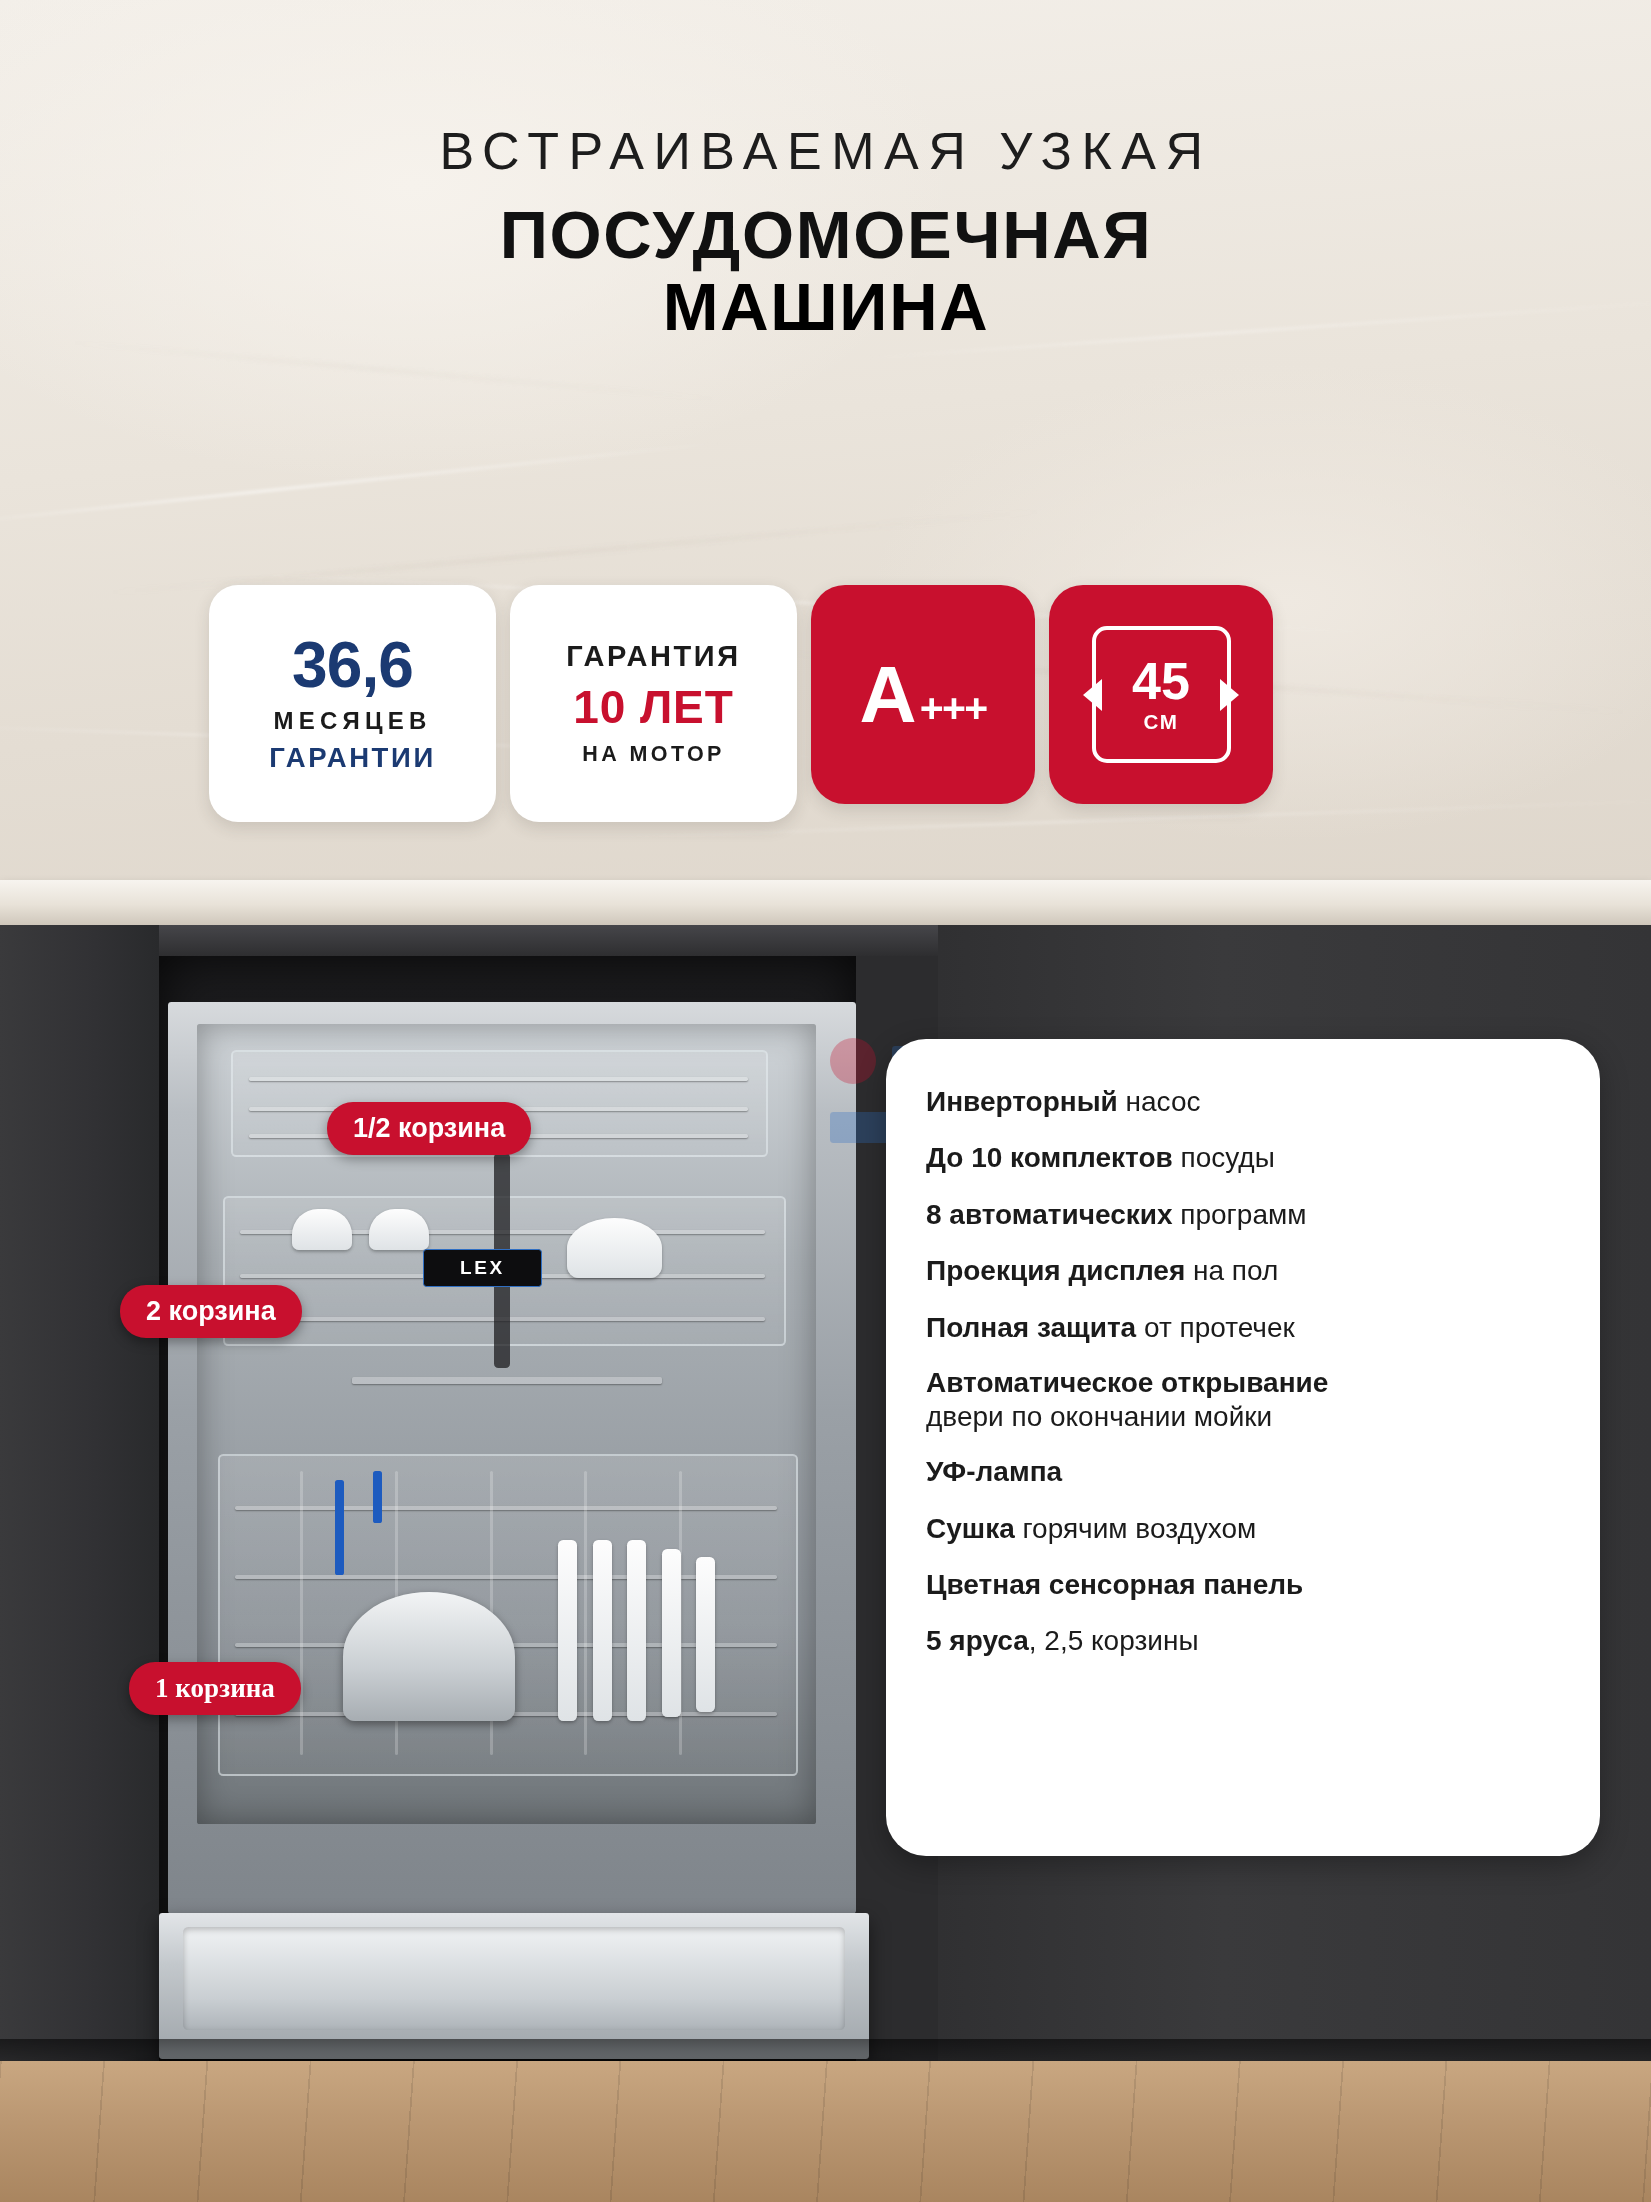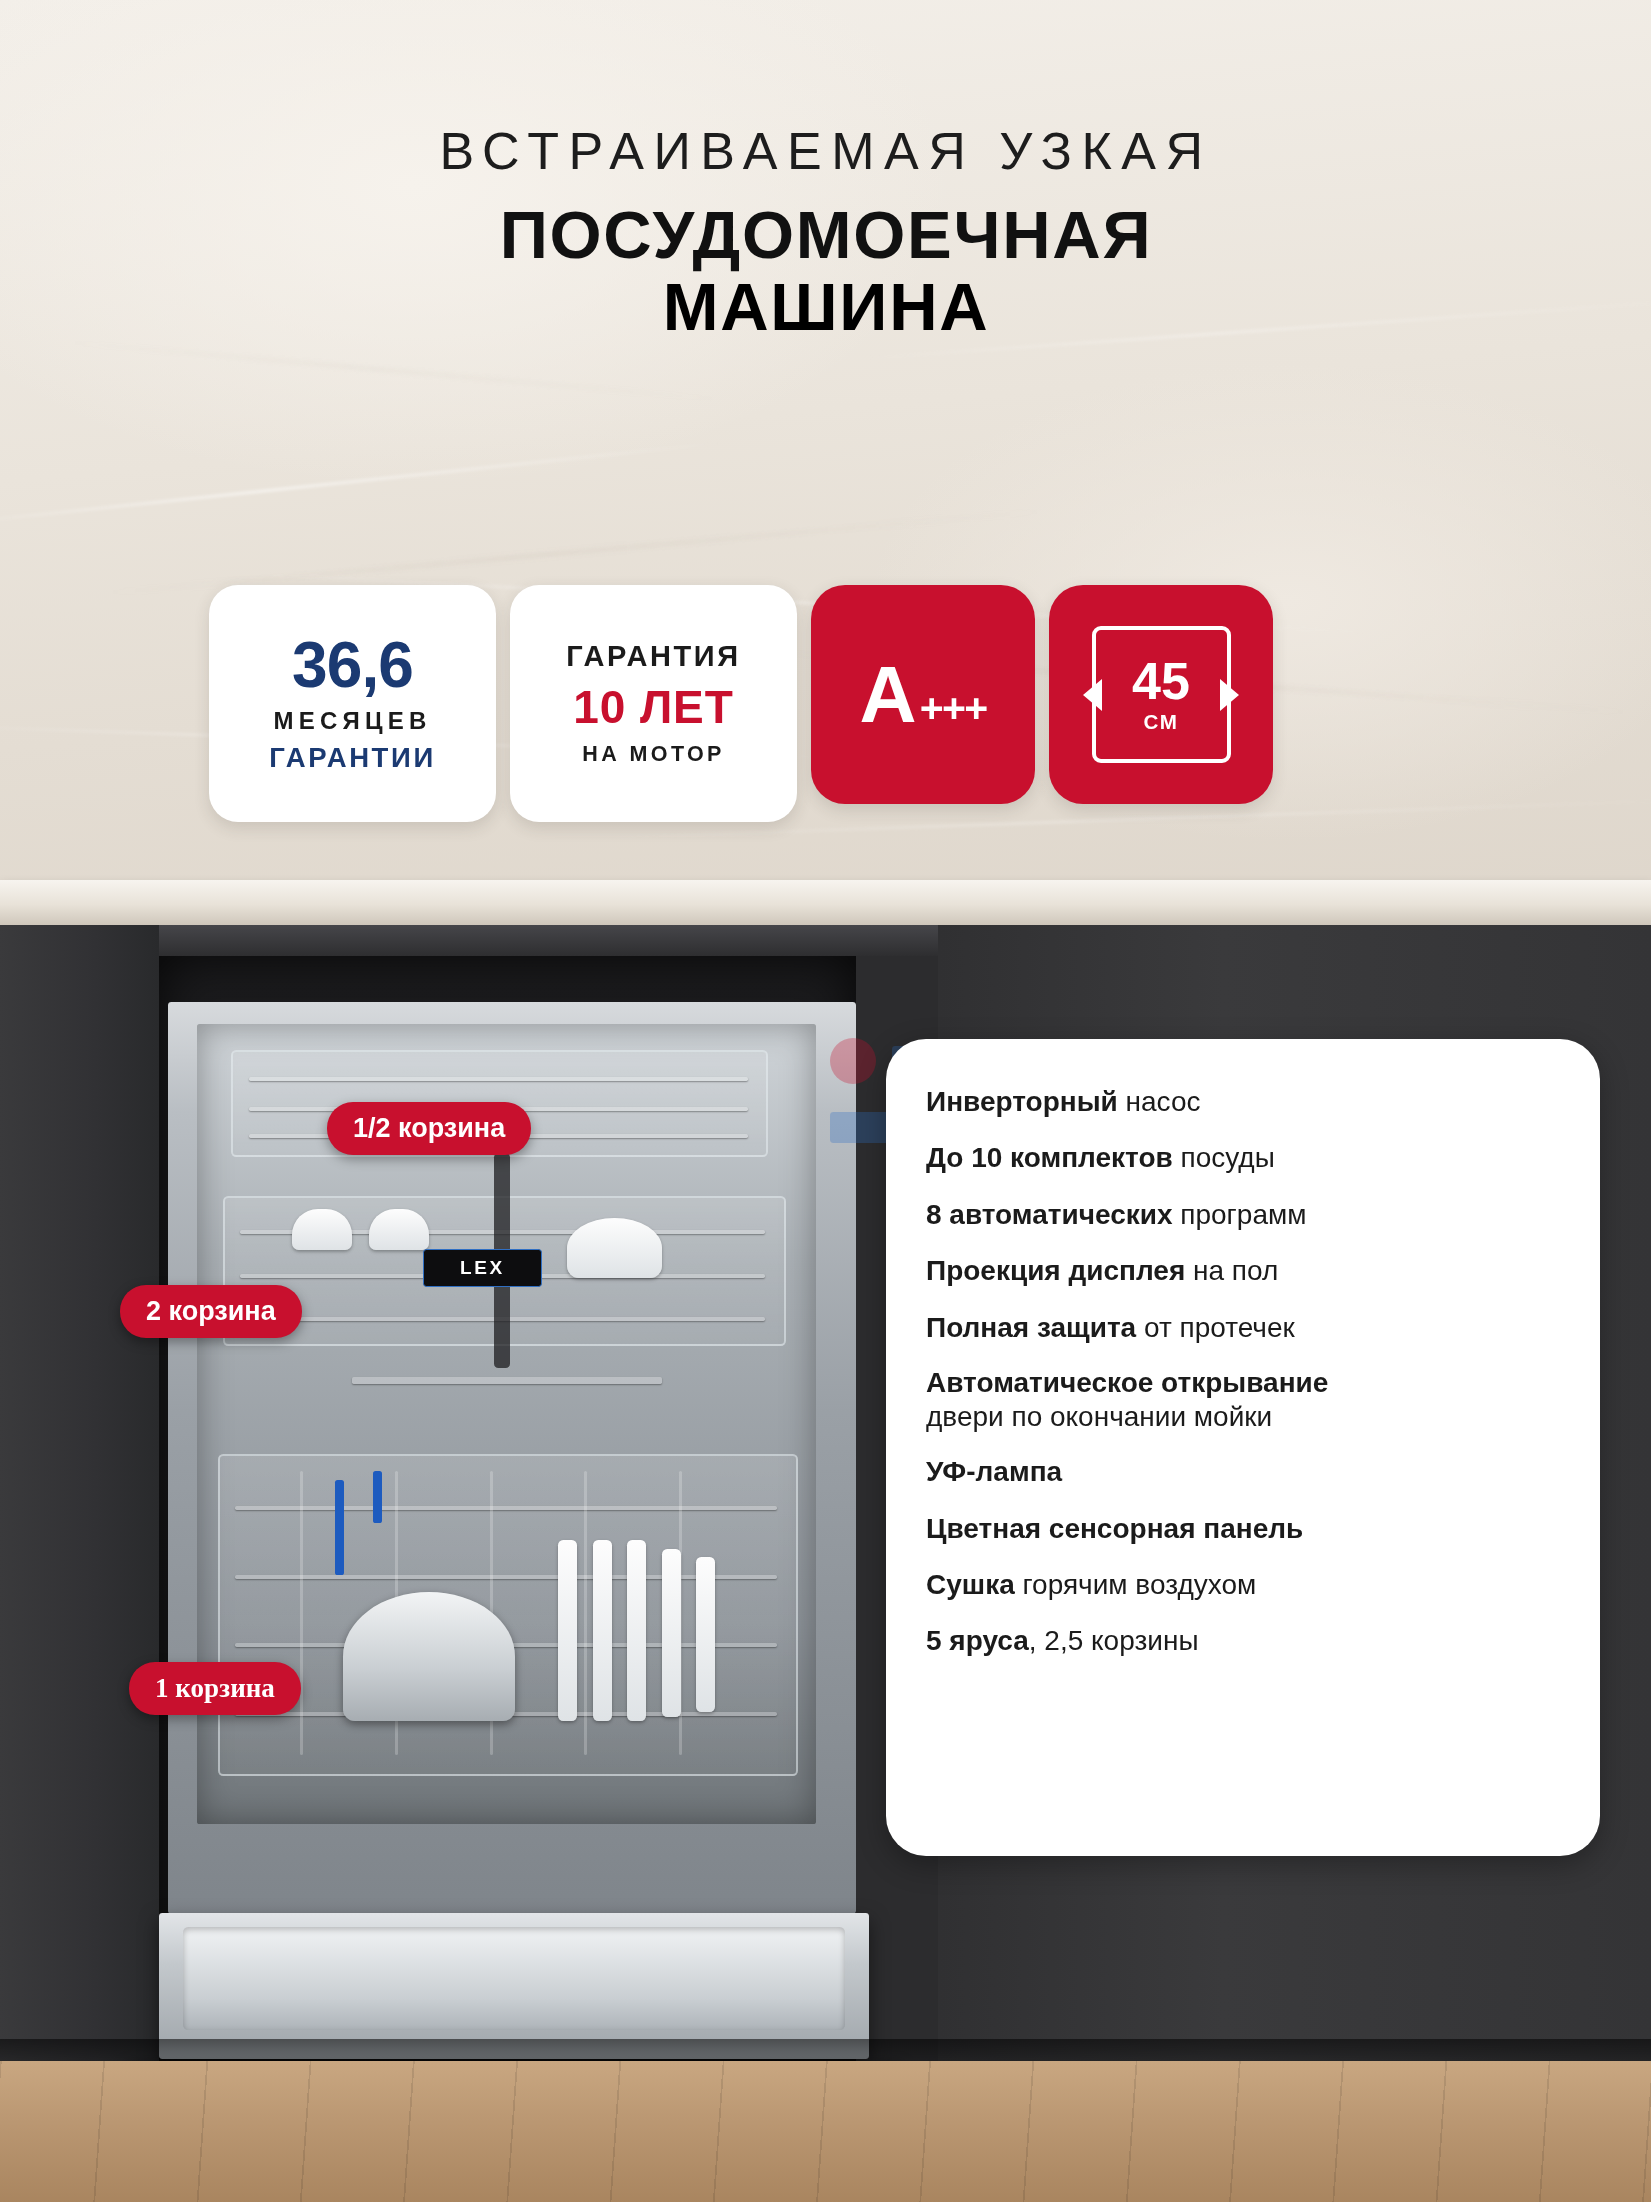--- a/index.html
+++ b/index.html
@@ -172,21 +172,21 @@
     letter-spacing: -1.7px;
     margin-left: 3.4px;
   }
   .badge-45 {
     position: relative;
   }
   .b4-inner {
     width: 131px;
     height: 129px;
     border: 4.3px solid #ffffff;
-    border-radius: 9px;
+    border-radius: 15px;
     display: flex;
     flex-direction: column;
     align-items: center;
     justify-content: center;
   }
   .b4-num {
     font-size: 52px;
     font-weight: 800;
     color: #ffffff;
     line-height: 1;
@@ -607,22 +607,22 @@
     <b>Полная защита</b><span> от протечек</span>
   </div>
   <div class="feature two-line">
     <b>Автоматическое открывание</b><br>
     <span>двери по окончании мойки</span>
   </div>
   <div class="feature">
     <b>УФ-лампа</b><span></span>
   </div>
   <div class="feature">
+    <b>Сушка</b><span> горячим воздухом</span>
+  </div>
+  <div class="feature">
     <b>Цветная сенсорная панель</b><span></span>
   </div>
   <div class="feature">
-    <b>Сушка</b><span> горячим воздухом</span>
-  </div>
-  <div class="feature">
     <b>5 яруса</b><span>, 2,5 корзины</span>
   </div>
 </div>
 
 
 </body></html>

